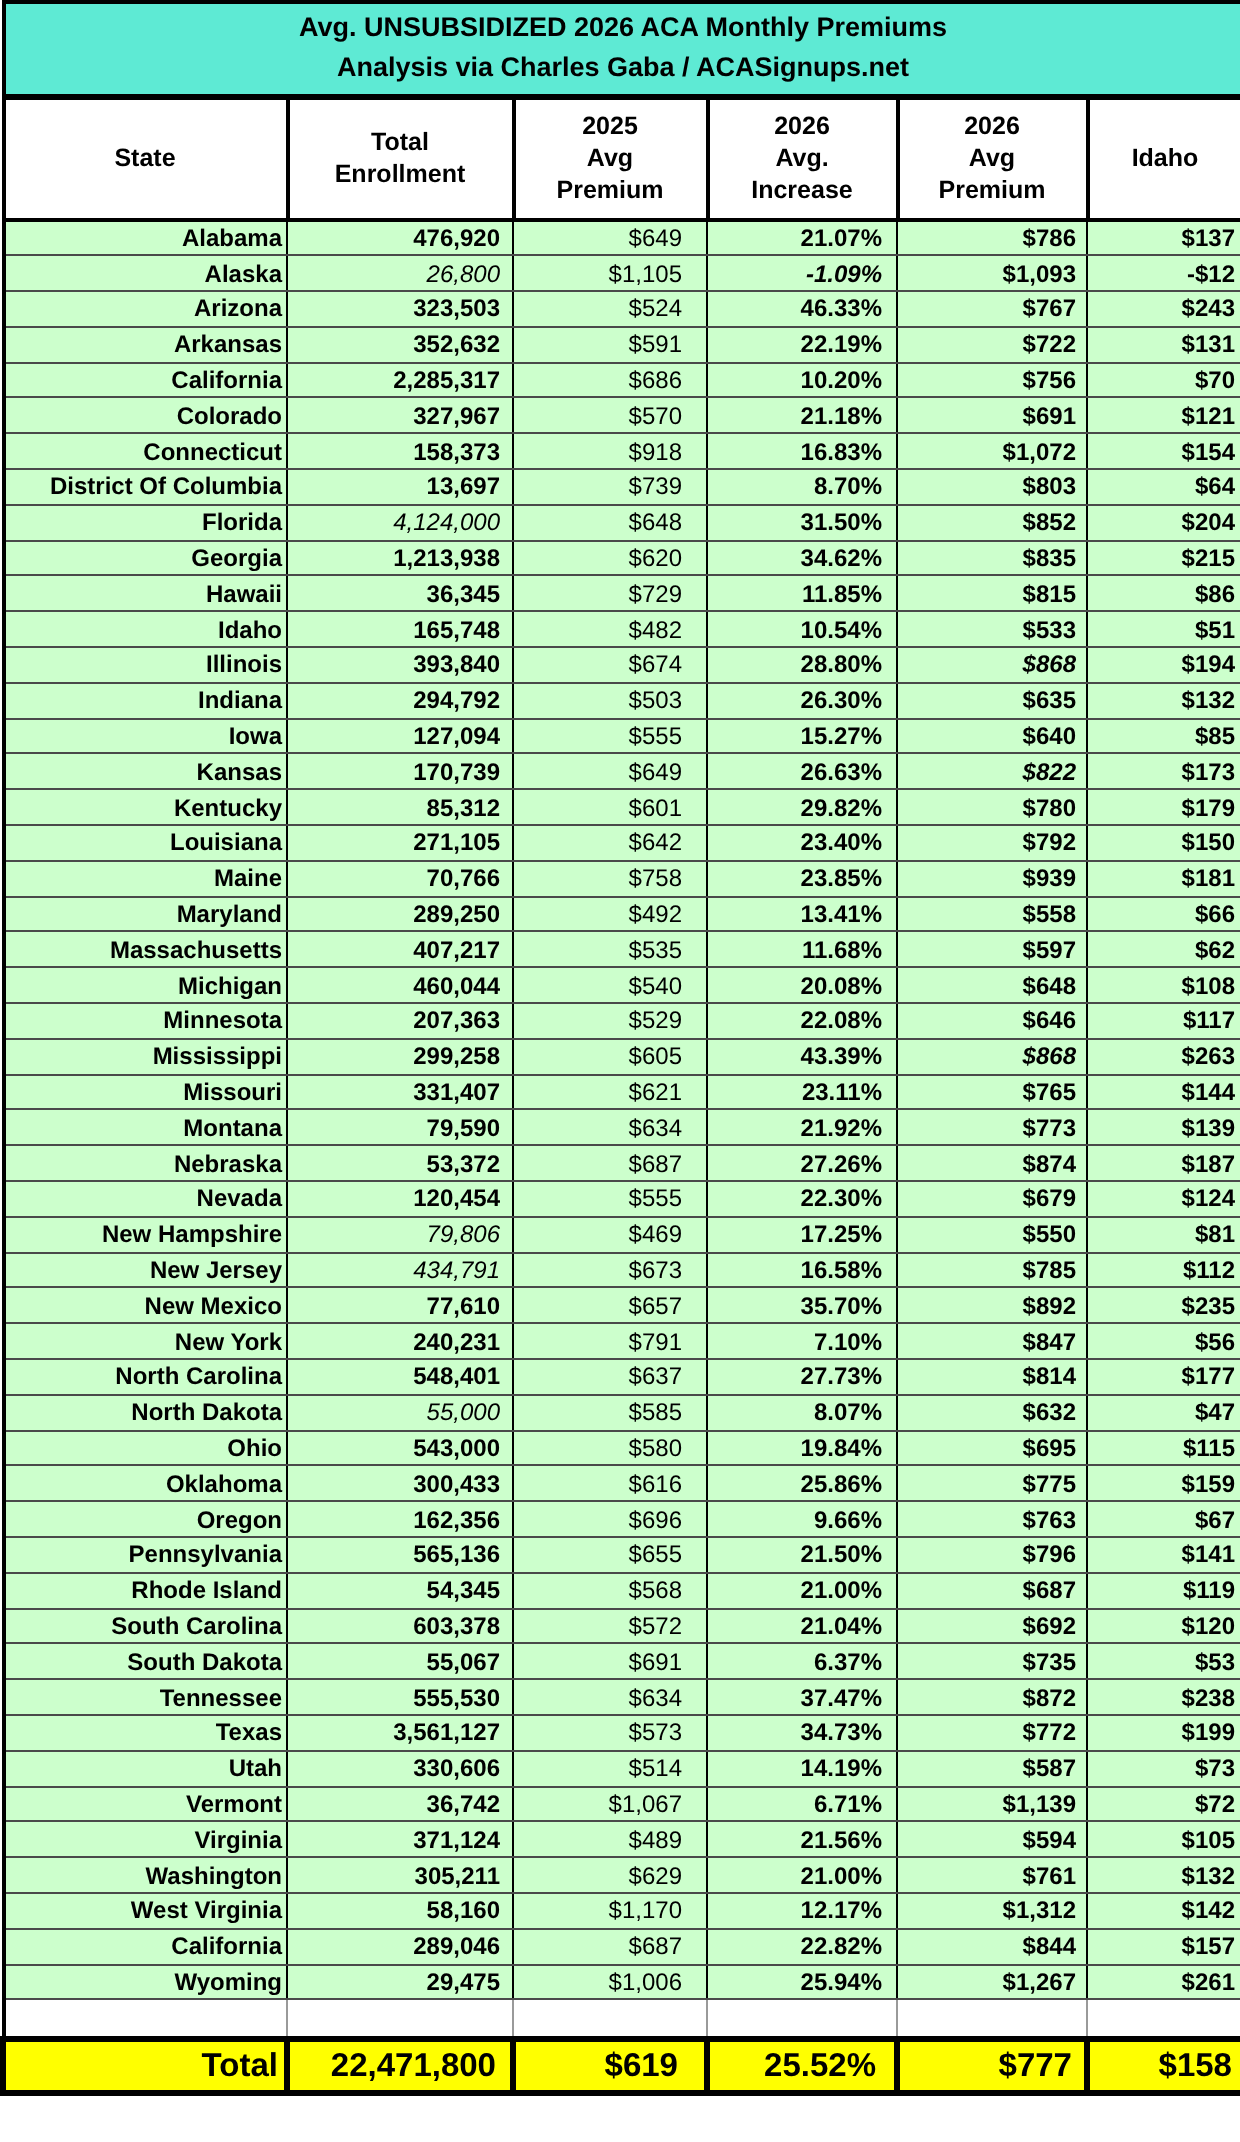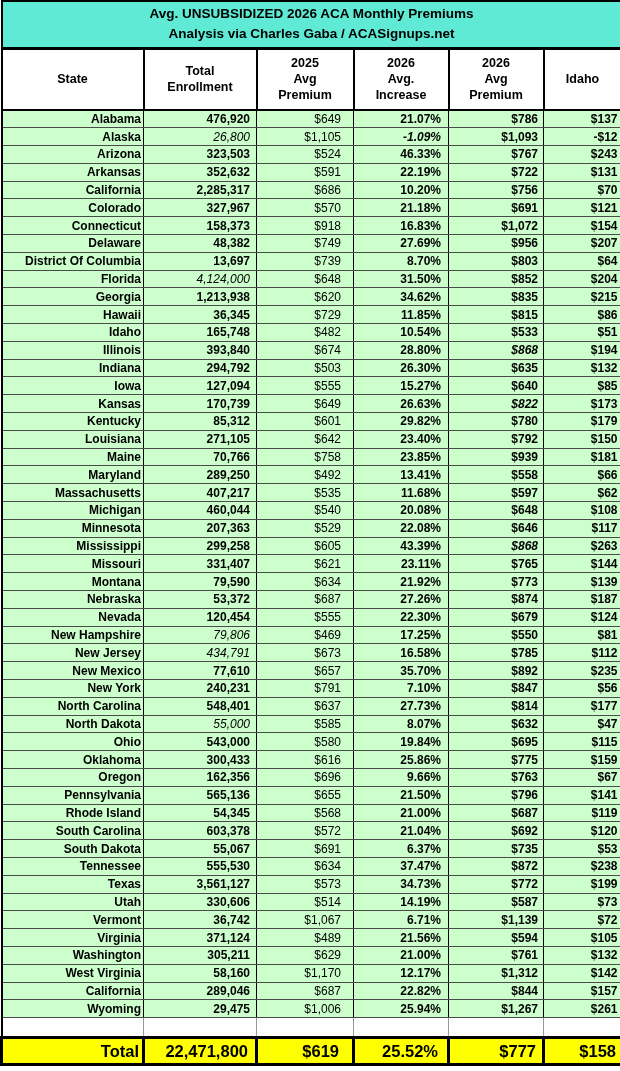--- a/index.html
+++ b/index.html
@@ -180,28 +180,20 @@
         </tr>
         <tr>
           <td class="c0">Connecticut</td>
           <td class="c1">158,373</td>
           <td class="c2">$918</td>
           <td class="c3">16.83%</td>
           <td class="c4">$1,072</td>
           <td class="c5">$154</td>
         </tr>
         <tr>
-          <td class="c0">Delaware</td>
-          <td class="c1">48,382</td>
-          <td class="c2">$749</td>
-          <td class="c3">27.69%</td>
-          <td class="c4">$956</td>
-          <td class="c5">$207</td>
-        </tr>
-        <tr>
           <td class="c0">District Of Columbia</td>
           <td class="c1">13,697</td>
           <td class="c2">$739</td>
           <td class="c3">8.70%</td>
           <td class="c4">$803</td>
           <td class="c5">$64</td>
         </tr>
         <tr>
           <td class="c0">Florida</td>
           <td class="c1 it lt">4,124,000</td>

